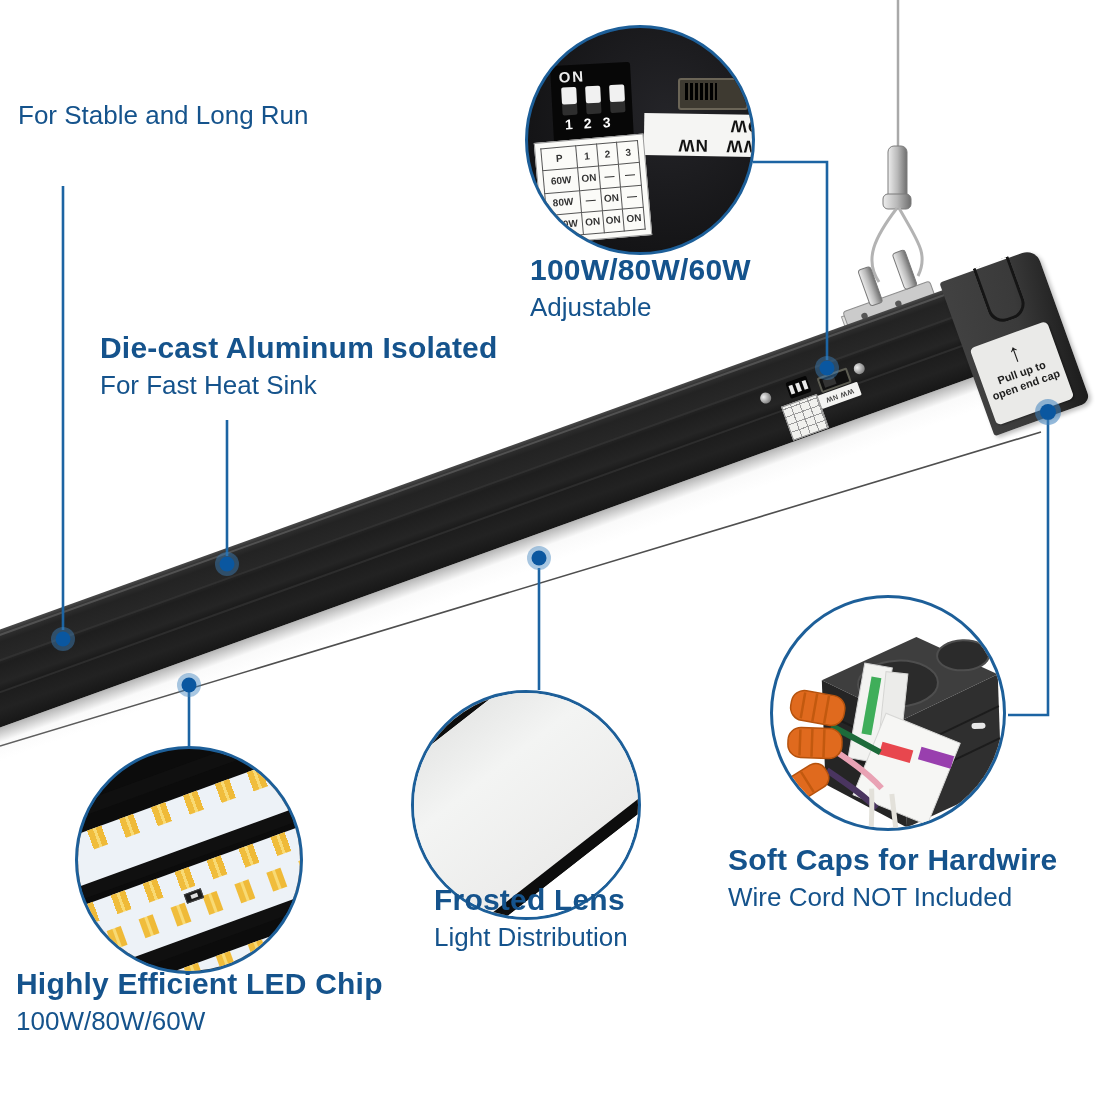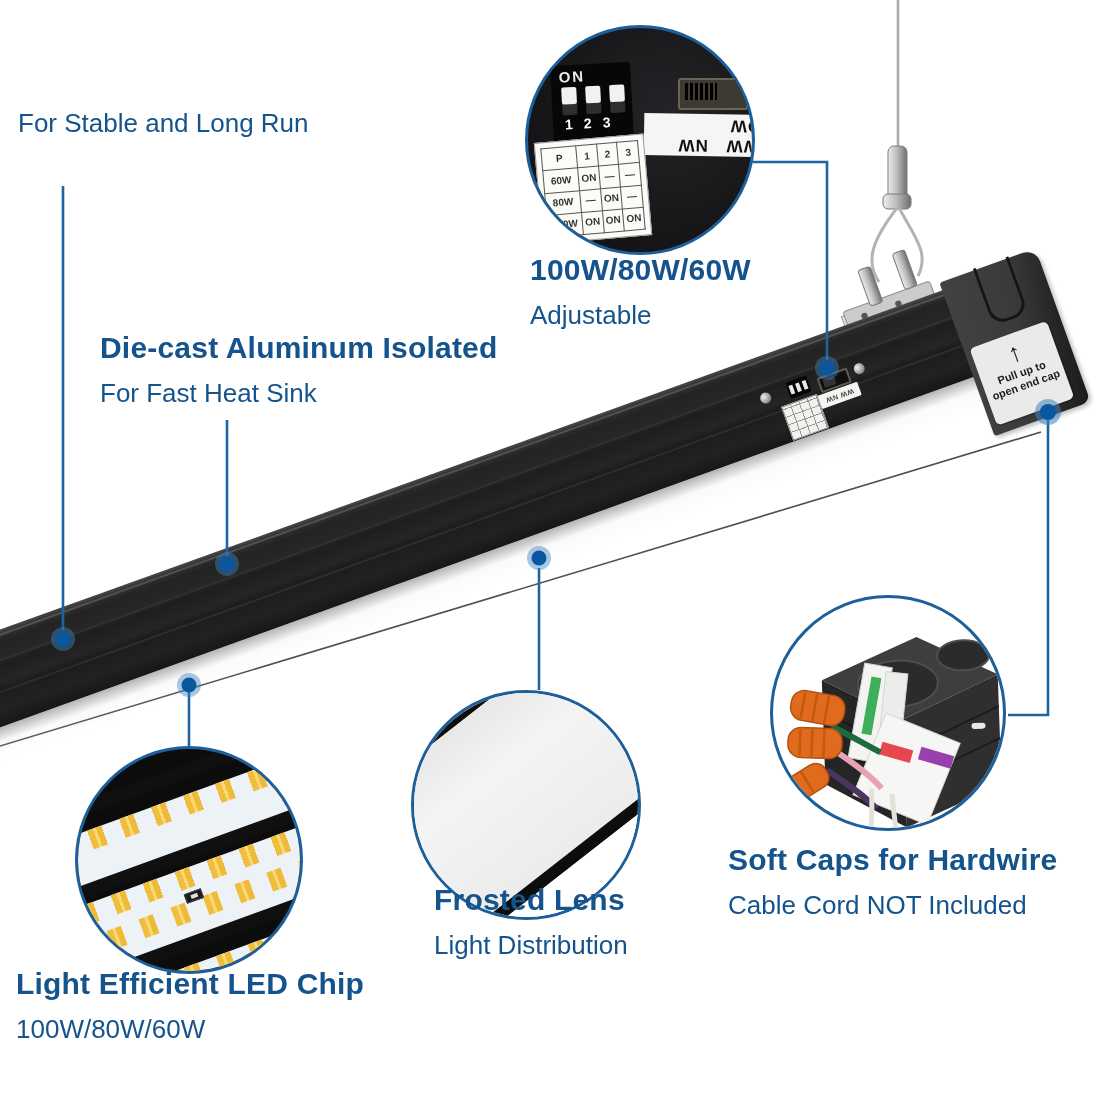--- a/index.html
+++ b/index.html
@@ -1,21 +1,21 @@
 <!DOCTYPE html>
 <html><head>
 <meta charset="utf-8">
 <style>
   html,body{margin:0;padding:0;}
   body{width:1100px;height:1100px;position:relative;overflow:hidden;background:#ffffff;
        font-family:"Liberation Sans",sans-serif;}
   
   .callout{position:absolute;color:#15538c;line-height:1.2;z-index:30;}
   .callout .title{font-weight:bold;font-size:30px;letter-spacing:.2px;white-space:nowrap;}
-  .callout .sub{font-size:26px;margin-top:12px;white-space:nowrap;}
+  .callout .sub{font-size:26px;margin-top:4px;white-space:nowrap;}
   
   #bg-svg{position:absolute;left:0;top:0;z-index:1;}
   #overlay-svg{position:absolute;left:0;top:0;z-index:25;pointer-events:none;}
   
   #fixture{position:absolute;left:-90px;top:662px;width:1340px;height:300px;
            transform:rotate(-19.8deg);transform-origin:0 0;z-index:5;}
   #bar{position:absolute;left:0;top:0;width:1155px;height:92px;
        background:linear-gradient(180deg,#4a4a4a 0%,#2f2f2f 5%,#232323 13%,#272727 30%,
                   #1e1e1e 36%,#252525 55%,#1c1c1c 62%,#222222 82%,#171717 100%);}
   .groove{position:absolute;left:0;right:0;height:2px;background:#3a3a3a;opacity:.55;}
@@ -325,25 +325,25 @@
   <div class="title">Die-cast Aluminum Isolated</div>
   <div class="sub">For Fast Heat Sink</div>
 </div>
 
 <div class="callout" style="left:530px;top:252px">
   <div class="title">100W/80W/60W</div>
   <div class="sub">Adjustable</div>
 </div>
 
 <div class="callout" style="left:16px;top:966px">
-  <div class="title">Light Efficient LED Chip</div>
+  <div class="title">Highly Efficient LED Chip</div>
   <div class="sub">100W/80W/60W</div>
 </div>
 
 <div class="callout" style="left:434px;top:882px">
   <div class="title">Frosted Lens</div>
-  <div class="sub" style="margin-top:12px">Light Distribution</div>
+  <div class="sub" style="margin-top:4px">Light Distribution</div>
 </div>
 
 <div class="callout" style="left:728px;top:842px">
   <div class="title">Soft Caps for Hardwire</div>
-  <div class="sub">Cable Cord NOT Included</div>
+  <div class="sub">Wire Cord NOT Included</div>
 </div>
 
 </body></html>

